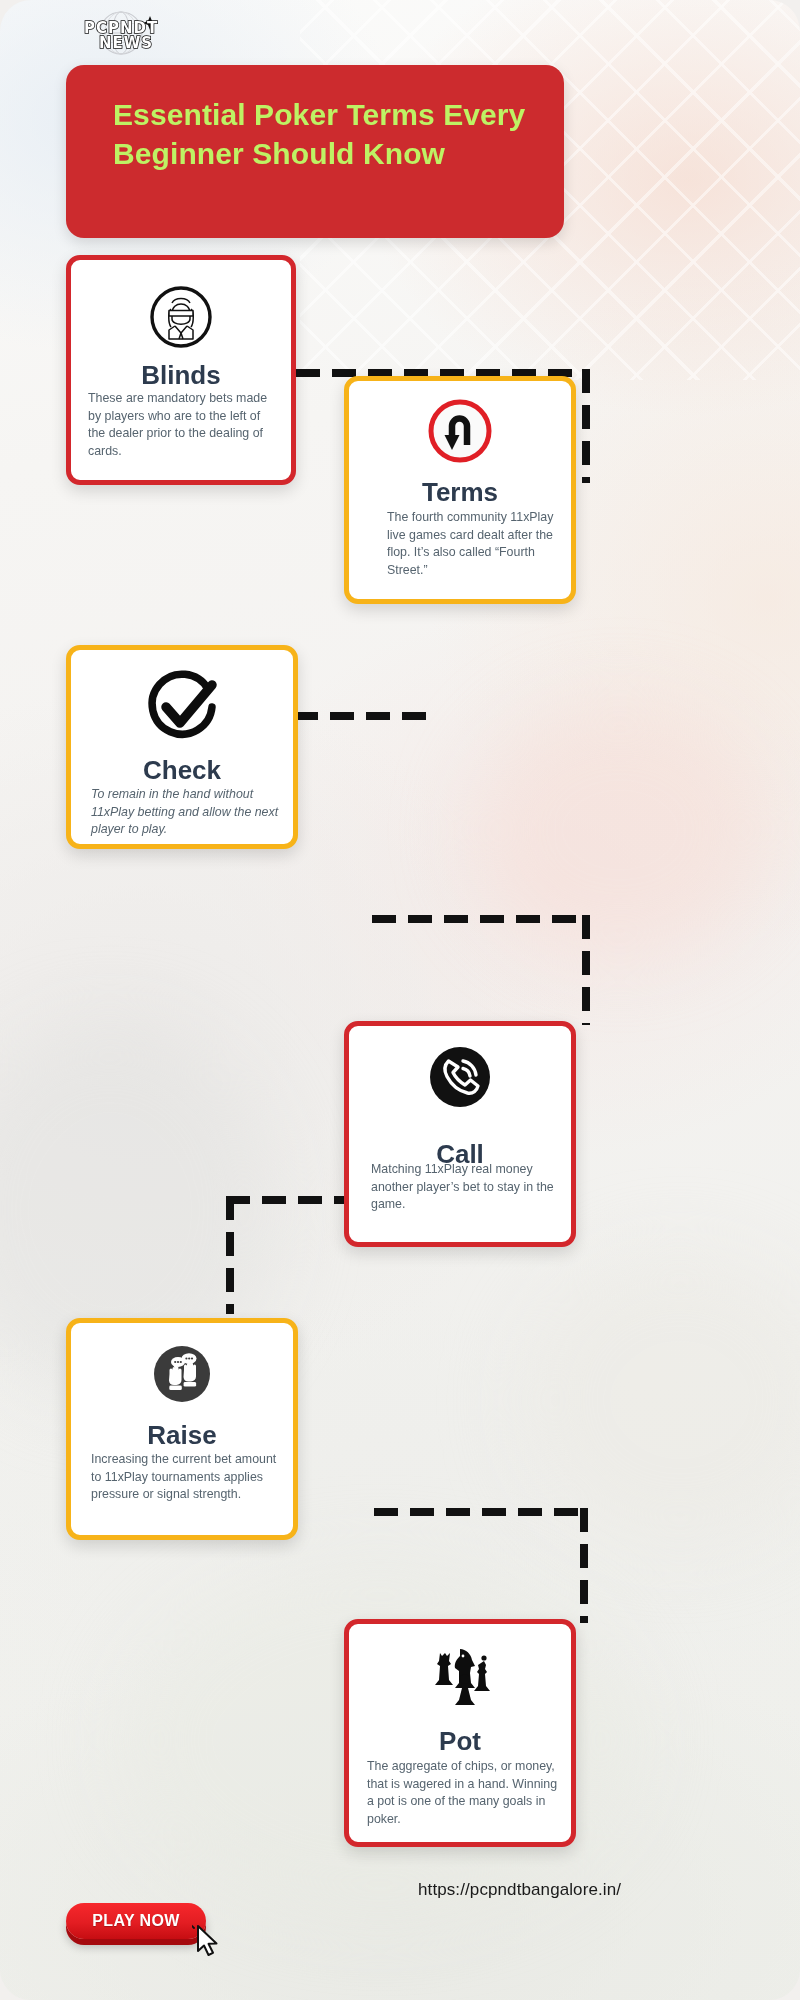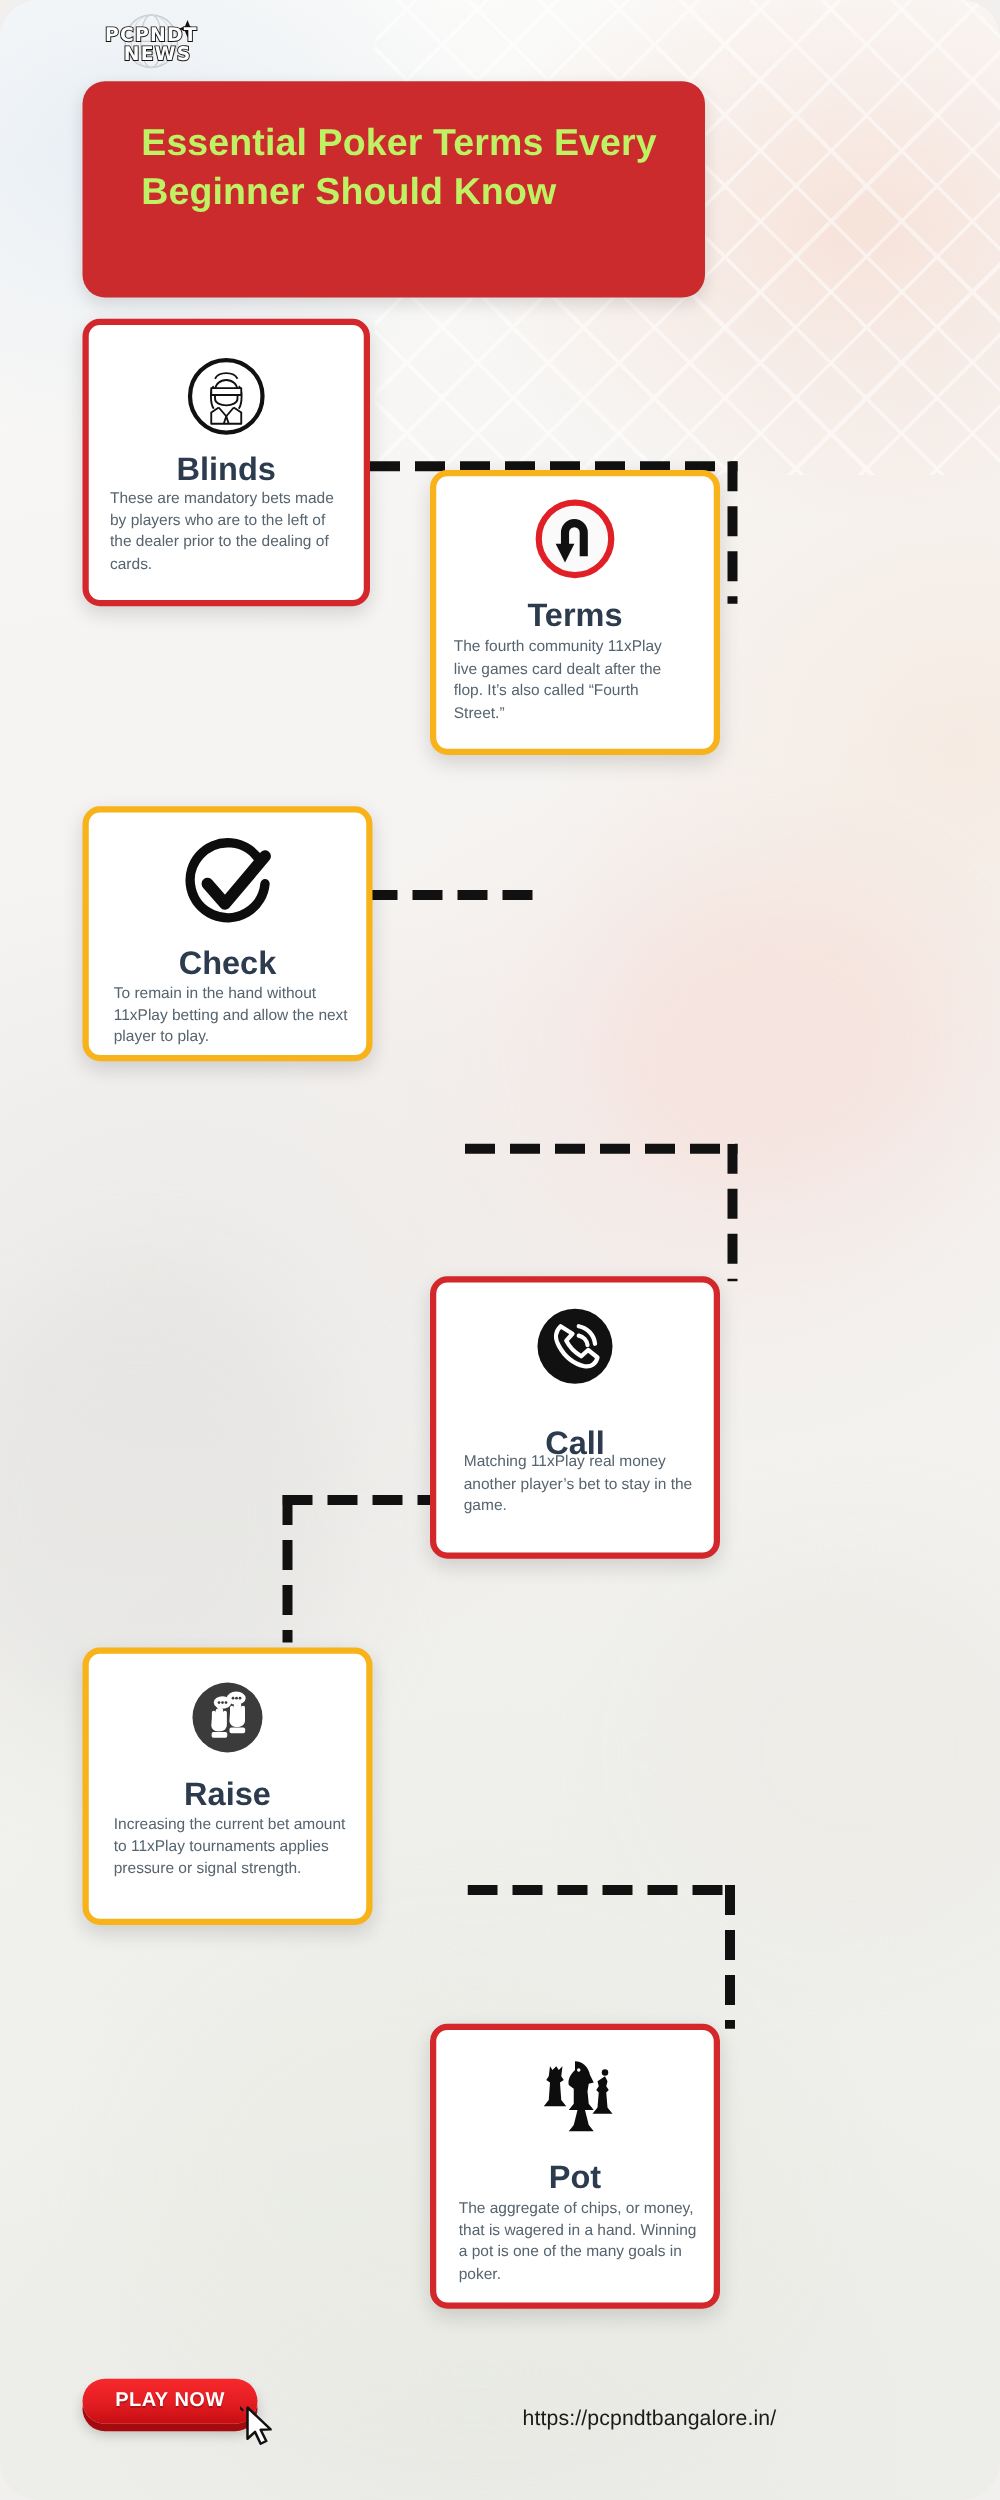--- a/index.html
+++ b/index.html
@@ -90,21 +90,21 @@
     box-shadow:0 6px 0 #a50a0e, 0 8px 10px rgba(0,0,0,.22);
     display:flex;align-items:center;justify-content:center;
     border:none;cursor:pointer;padding:0;
   }
   #play-btn span{
     color:#fff;font-size:16px;font-weight:bold;letter-spacing:.4px;
     text-shadow:0 1px 1px rgba(0,0,0,.25);
   }
   #cursor{position:absolute;left:192px;top:1924px;width:32px;height:38px;}
   #site-url{
-    position:absolute;left:418px;top:1925px;
+    position:absolute;left:418px;top:1880px;
     font-size:17px;color:#1a1a1a;letter-spacing:.1px;
   }
 </style>
 </head>
 <body>
 
 <div id="page">
 
   <div class="net"></div>
   <div class="blotch" style="left:470px;top:700px;width:300px;height:260px;background:rgba(246,219,212,.45);"></div>
@@ -175,32 +175,32 @@
     <div class="card-icon" style="top:14px;height:72px;">
       <svg width="66" height="66" viewBox="0 0 66 66" aria-hidden="true">
         <circle cx="33" cy="33" r="29" fill="#fafafa" stroke="#e01f26" stroke-width="5"></circle>
         <g fill="none" stroke="#111" stroke-width="6.5" stroke-linecap="butt">
           <path d="M40 47 L40 28 A7.5 7.5 0 0 0 25 28 L25 40"></path>
         </g>
         <path d="M25 52 L17.5 37 L32.5 37 Z" fill="#111"></path>
       </svg>
     </div>
     <div class="card-title" style="top:96px;">Terms</div>
-    <div class="card-body" style="left:14px;top:128px;width:186px;">The fourth community 11xPlay live games card dealt after the flop. It’s also called “Fourth Street.”</div>
+    <div class="card-body" style="left:38px;top:128px;width:186px;">The fourth community 11xPlay live games card dealt after the flop. It’s also called “Fourth Street.”</div>
   </div>
 
   <div class="card yellow" style="left:66px;top:645px;width:232px;height:204px;">
     <div class="card-icon" style="top:16px;height:82px;">
       <svg width="80" height="80" viewBox="0 0 80 80" aria-hidden="true">
         <path d="M66 22 A30 30 0 1 0 70 40" fill="none" stroke="#0d0d0d" stroke-width="7.5" stroke-linecap="round"></path>
         <path d="M24 40 L38 56 L70 18" fill="none" stroke="#0d0d0d" stroke-width="9.5" stroke-linecap="round" stroke-linejoin="round"></path>
       </svg>
     </div>
     <div class="card-title" style="top:105px;">Check</div>
-    <div class="card-body" style="left:20px;top:136px;width:192px;">To remain in the hand without 11xPlay betting and allow the next player to play.</div>
+    <div class="card-body" style="left:20px;top:136px;width:192px;font-style:italic;">To remain in the hand without 11xPlay betting and allow the next player to play.</div>
   </div>
 
   <div class="card red" style="left:344px;top:1021px;width:232px;height:226px;">
     <div class="card-icon" style="top:12px;height:78px;">
       <svg width="74" height="74" viewBox="0 0 74 74" aria-hidden="true">
         <circle cx="37" cy="37" r="30" fill="#111"></circle>
         <g fill="none" stroke="#fff" stroke-width="3.4" stroke-linecap="round">
           <path d="M25.5 21 C21 25.5, 20.5 30, 24 36.5 C28.5 45, 36 51, 44.5 53 C50 54, 54 50.5, 55 46
                    L47.5 40 L42 45 C37 42, 32.5 37.5, 30 32.5 L35 27 Z" stroke-linejoin="round"></path>
           <path d="M40 21 A16 16 0 0 1 53 35"></path>

